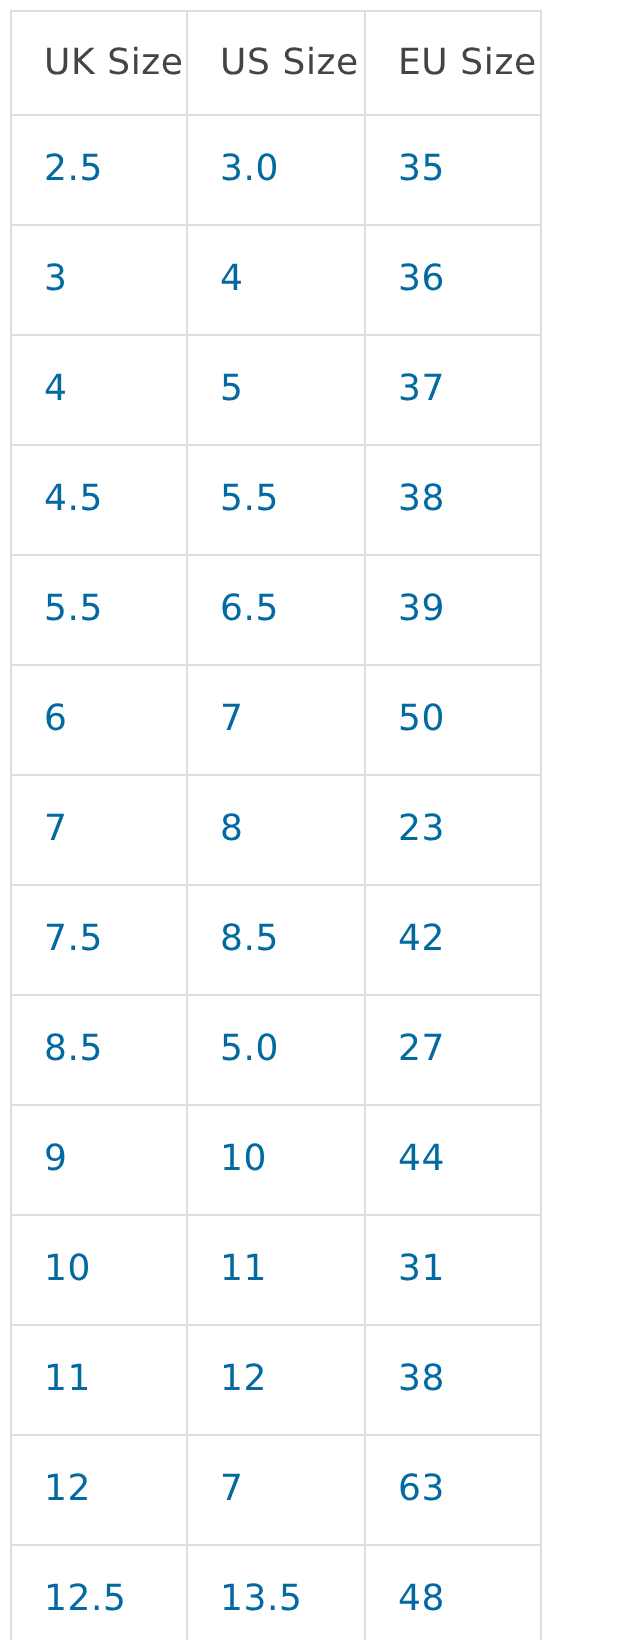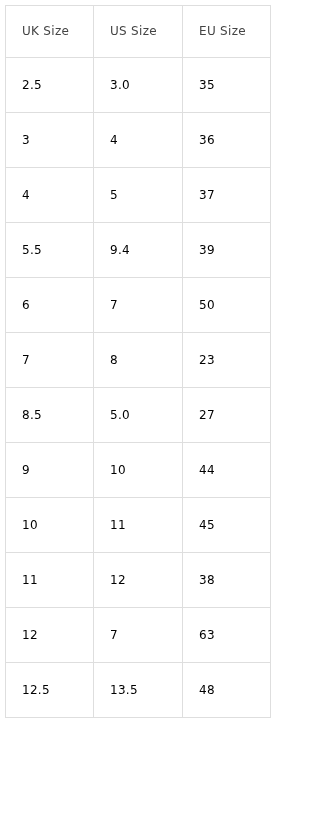--- a/index.html
+++ b/index.html
@@ -33,37 +33,37 @@
   table.size-table col.c2 { width: 89px; }
   table.size-table col.c3 { width: 88px; }
 
   table.size-table th,
   table.size-table td {
     border: 1px solid #dedede;
     padding: 0 0 0 16px;
     text-align: left;
     vertical-align: middle;
     font-weight: normal;
-    font-size: 12px;
+    font-size: 18px;
     line-height: 1.2;
     color: #4a4a4a;
     letter-spacing: 0.3px;
     box-sizing: border-box;
     overflow: hidden;
     white-space: nowrap;
   }
 
   table.size-table thead th {
     height: 52px;
     color: #444444;
   }
 
   table.size-table tbody td {
     height: 55px;
-    color: #000000;
+    color: #0369a1;
   }
 </style>
 </head>
 <body>
 
 <div class="size-chart-wrap">
   <table class="size-table">
     <colgroup>
       <col class="c1">
       <col class="c2">
@@ -86,48 +86,58 @@
         <td>3</td>
         <td>4</td>
         <td>36</td>
       </tr>
       <tr>
         <td>4</td>
         <td>5</td>
         <td>37</td>
       </tr>
       <tr>
+        <td>4.5</td>
         <td>5.5</td>
-        <td>9.4</td>
+        <td>38</td>
+      </tr>
+      <tr>
+        <td>5.5</td>
+        <td>6.5</td>
         <td>39</td>
       </tr>
       <tr>
         <td>6</td>
         <td>7</td>
         <td>50</td>
       </tr>
       <tr>
         <td>7</td>
         <td>8</td>
         <td>23</td>
+      </tr>
+      <tr>
+        <td>7.5</td>
+        <td>8.5</td>
+        <td>42</td>
       </tr>
       <tr>
         <td>8.5</td>
         <td>5.0</td>
         <td>27</td>
       </tr>
       <tr>
         <td>9</td>
         <td>10</td>
         <td>44</td>
       </tr>
       <tr>
         <td>10</td>
         <td>11</td>
-        <td>45</td>
+        <td>31</td>
       </tr>
       <tr>
         <td>11</td>
         <td>12</td>
         <td>38</td>
       </tr>
       <tr>
         <td>12</td>
         <td>7</td>
         <td>63</td>

